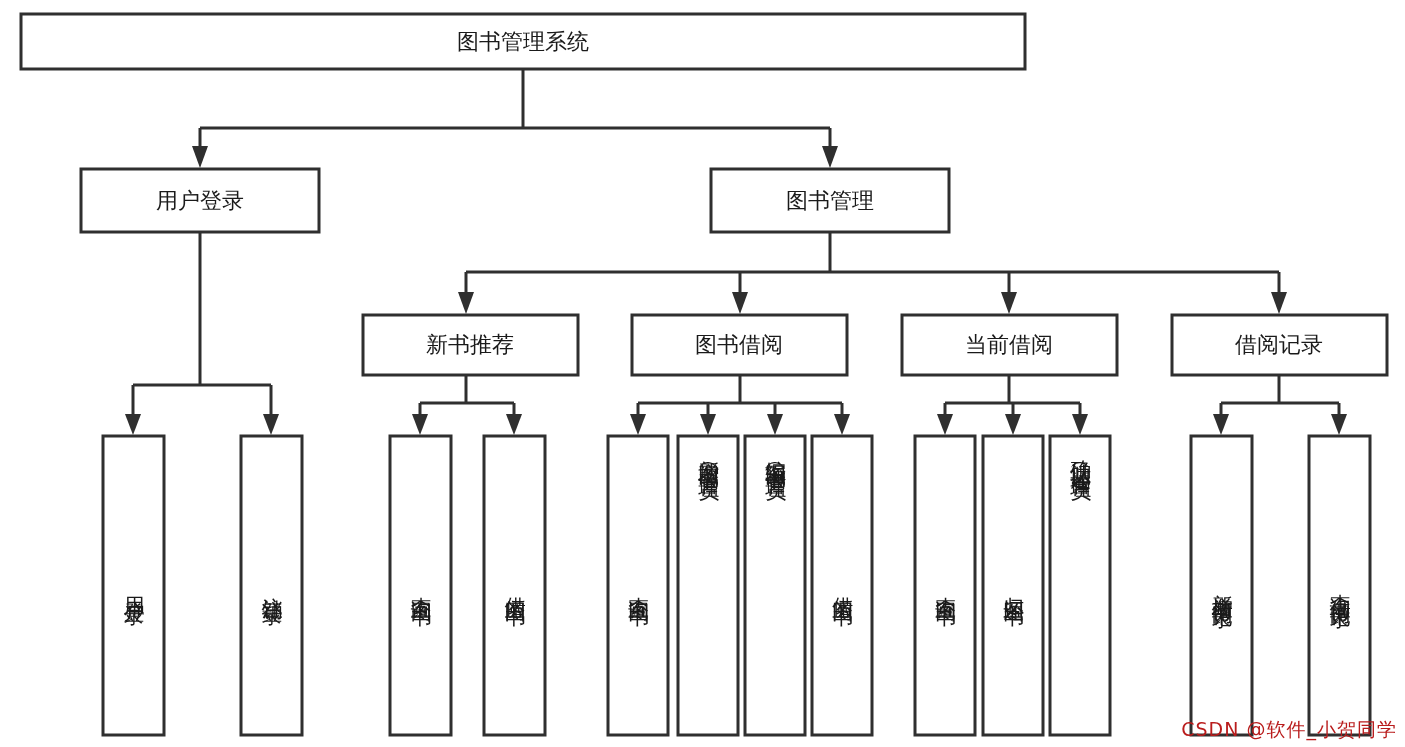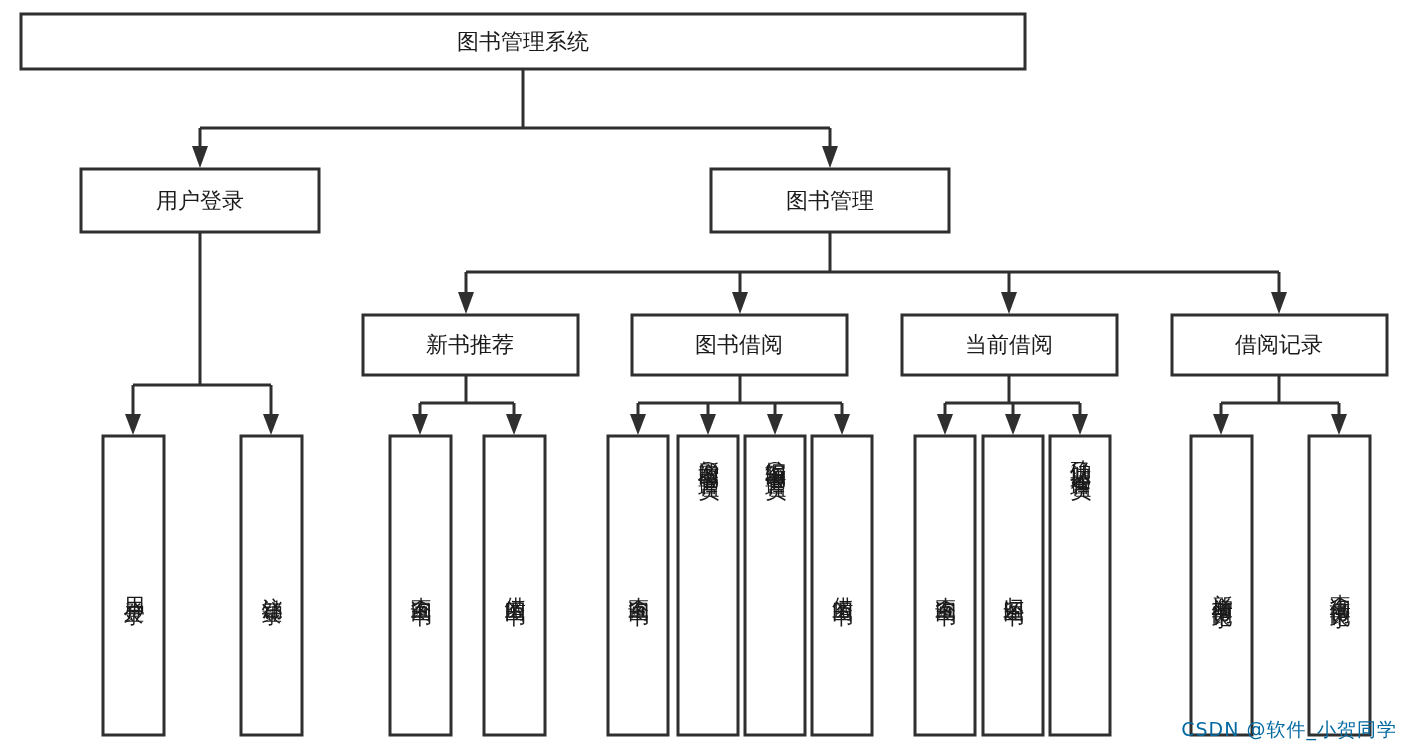--- a/index.html
+++ b/index.html
@@ -67,21 +67,21 @@
   }
   .vlabel.top-aligned {
     justify-content: flex-start;
   }
   .watermark {
     position: absolute;
     right: 8px;
     bottom: 4px;
     font-family: "DejaVu Sans", "Liberation Sans", sans-serif;
     font-size: 19px;
-    color: #0369a1;
+    color: #b91c1c;
     letter-spacing: 1px;
     white-space: nowrap;
   }
 </style>
 </head>
 <body>
 
 <div id="diagram-root">
 
   <svg id="flow" viewBox="0 0 1405 747">

